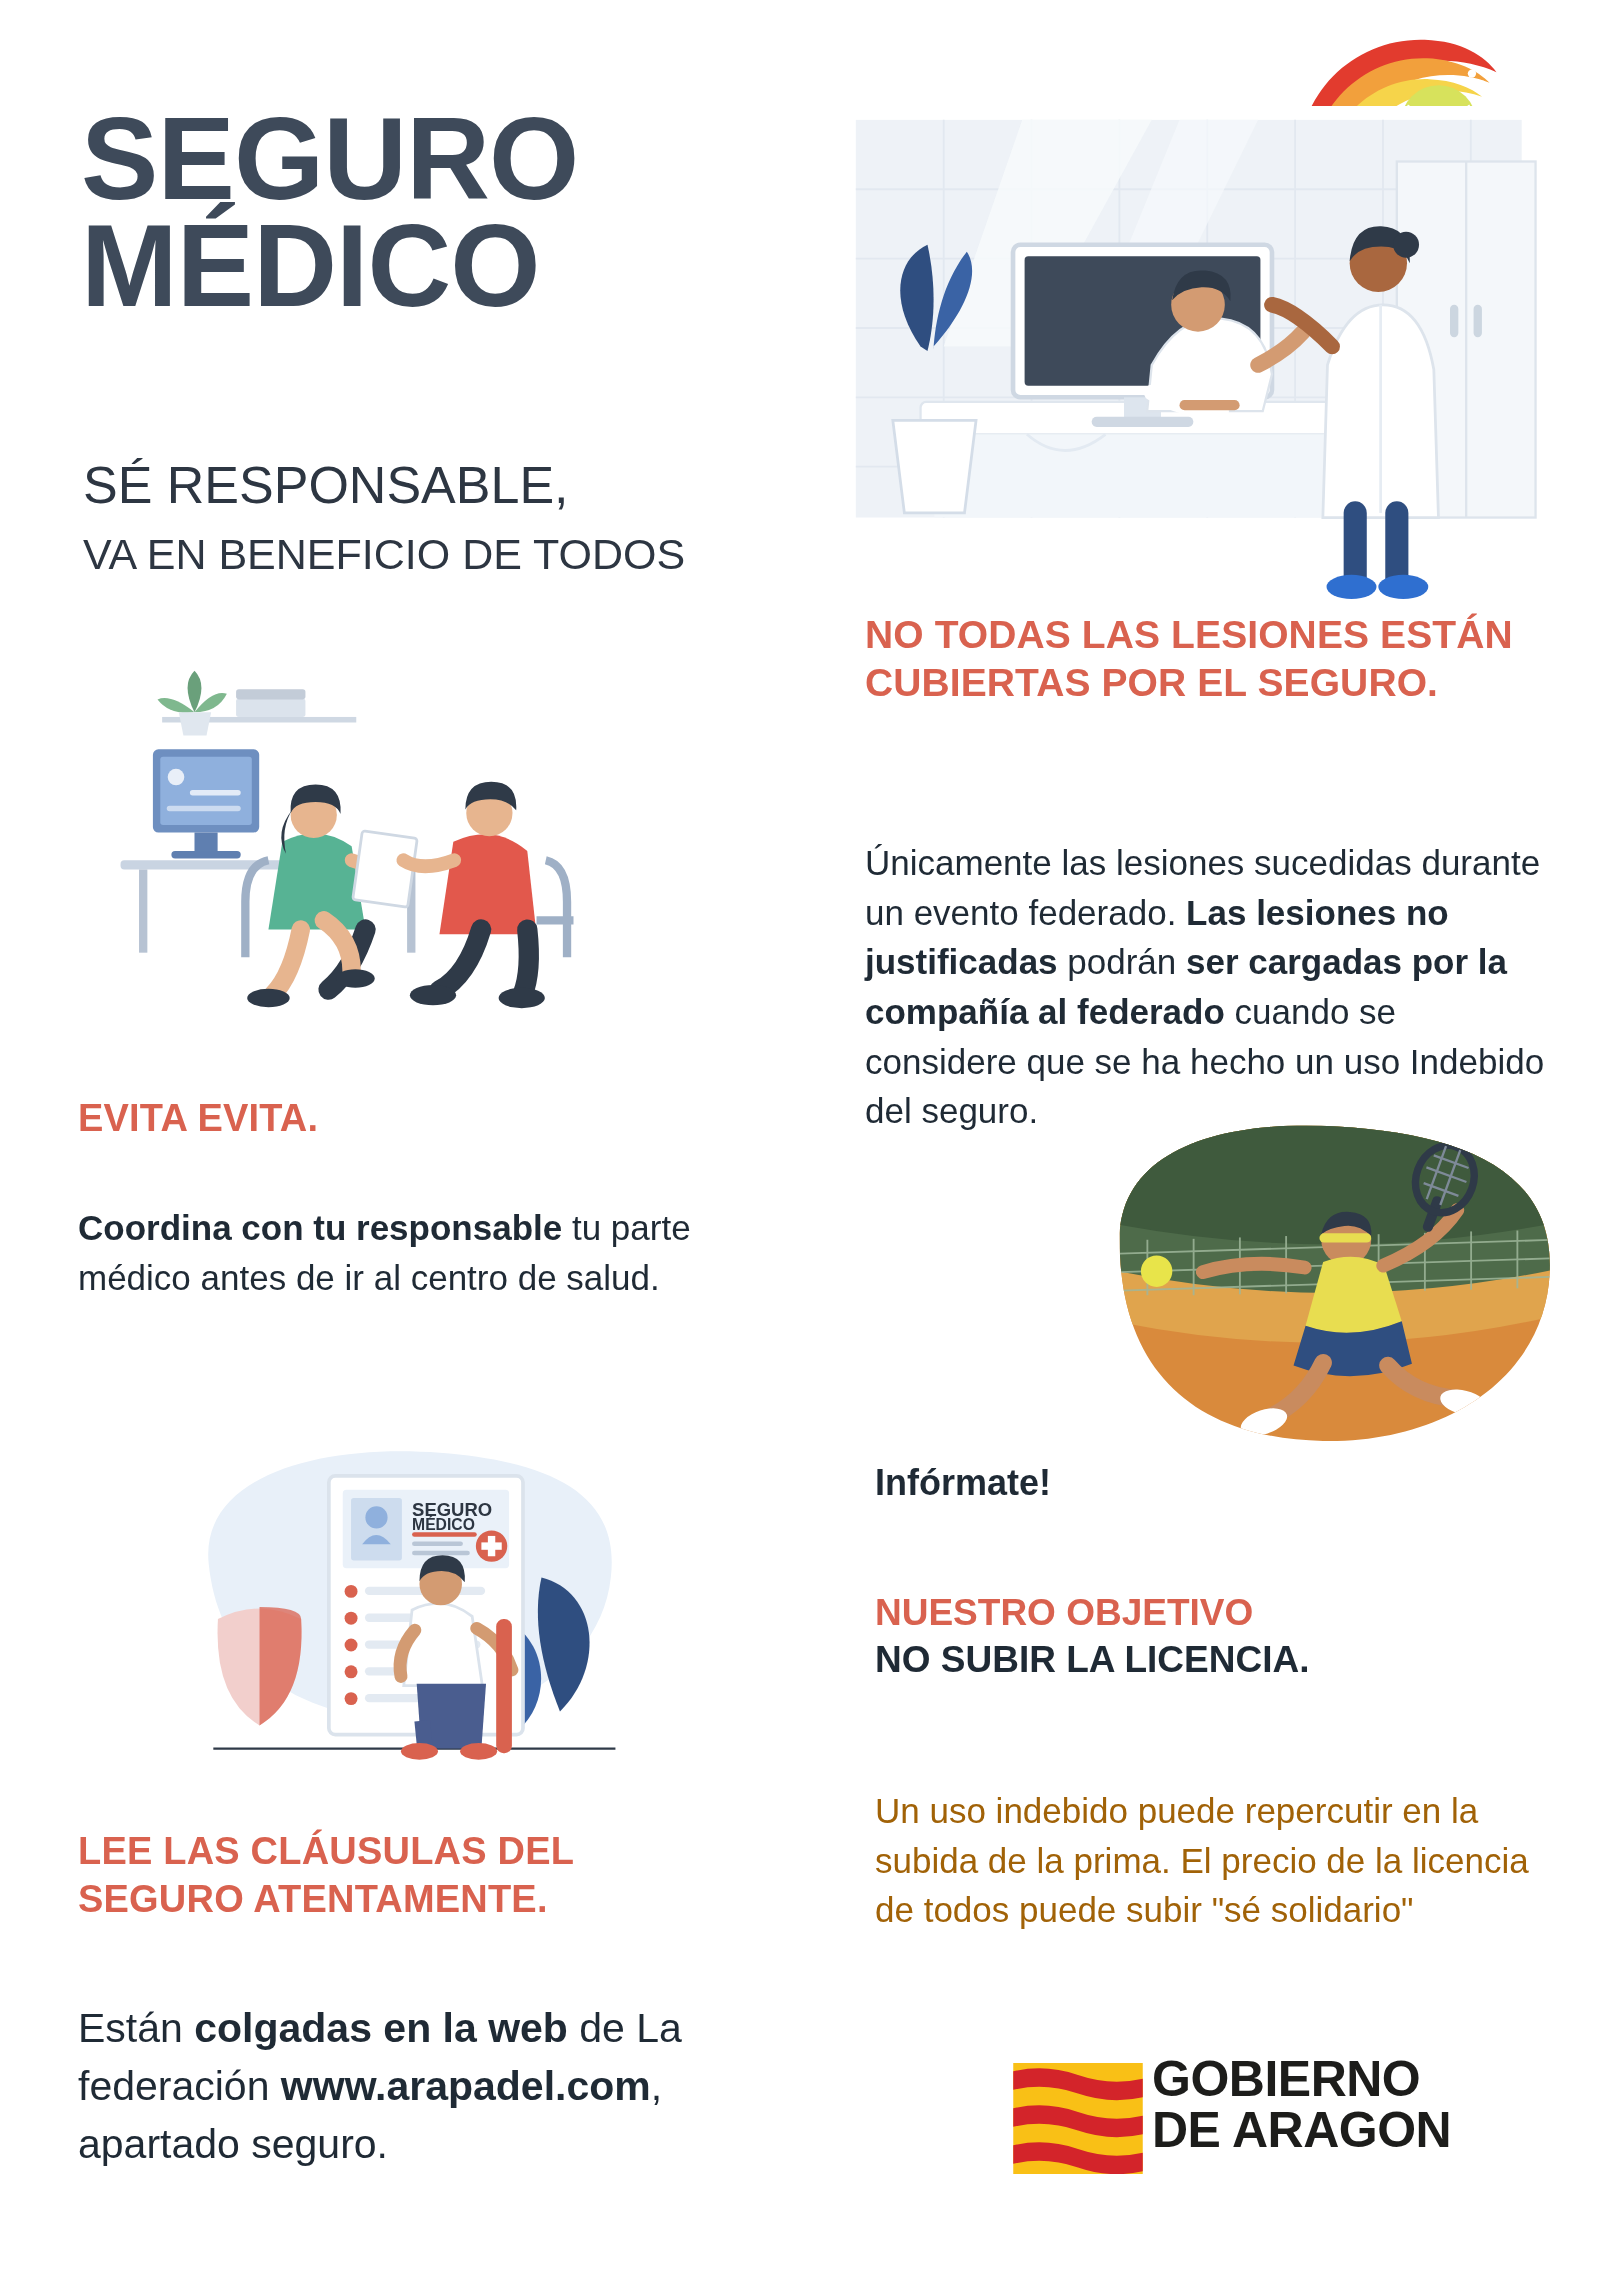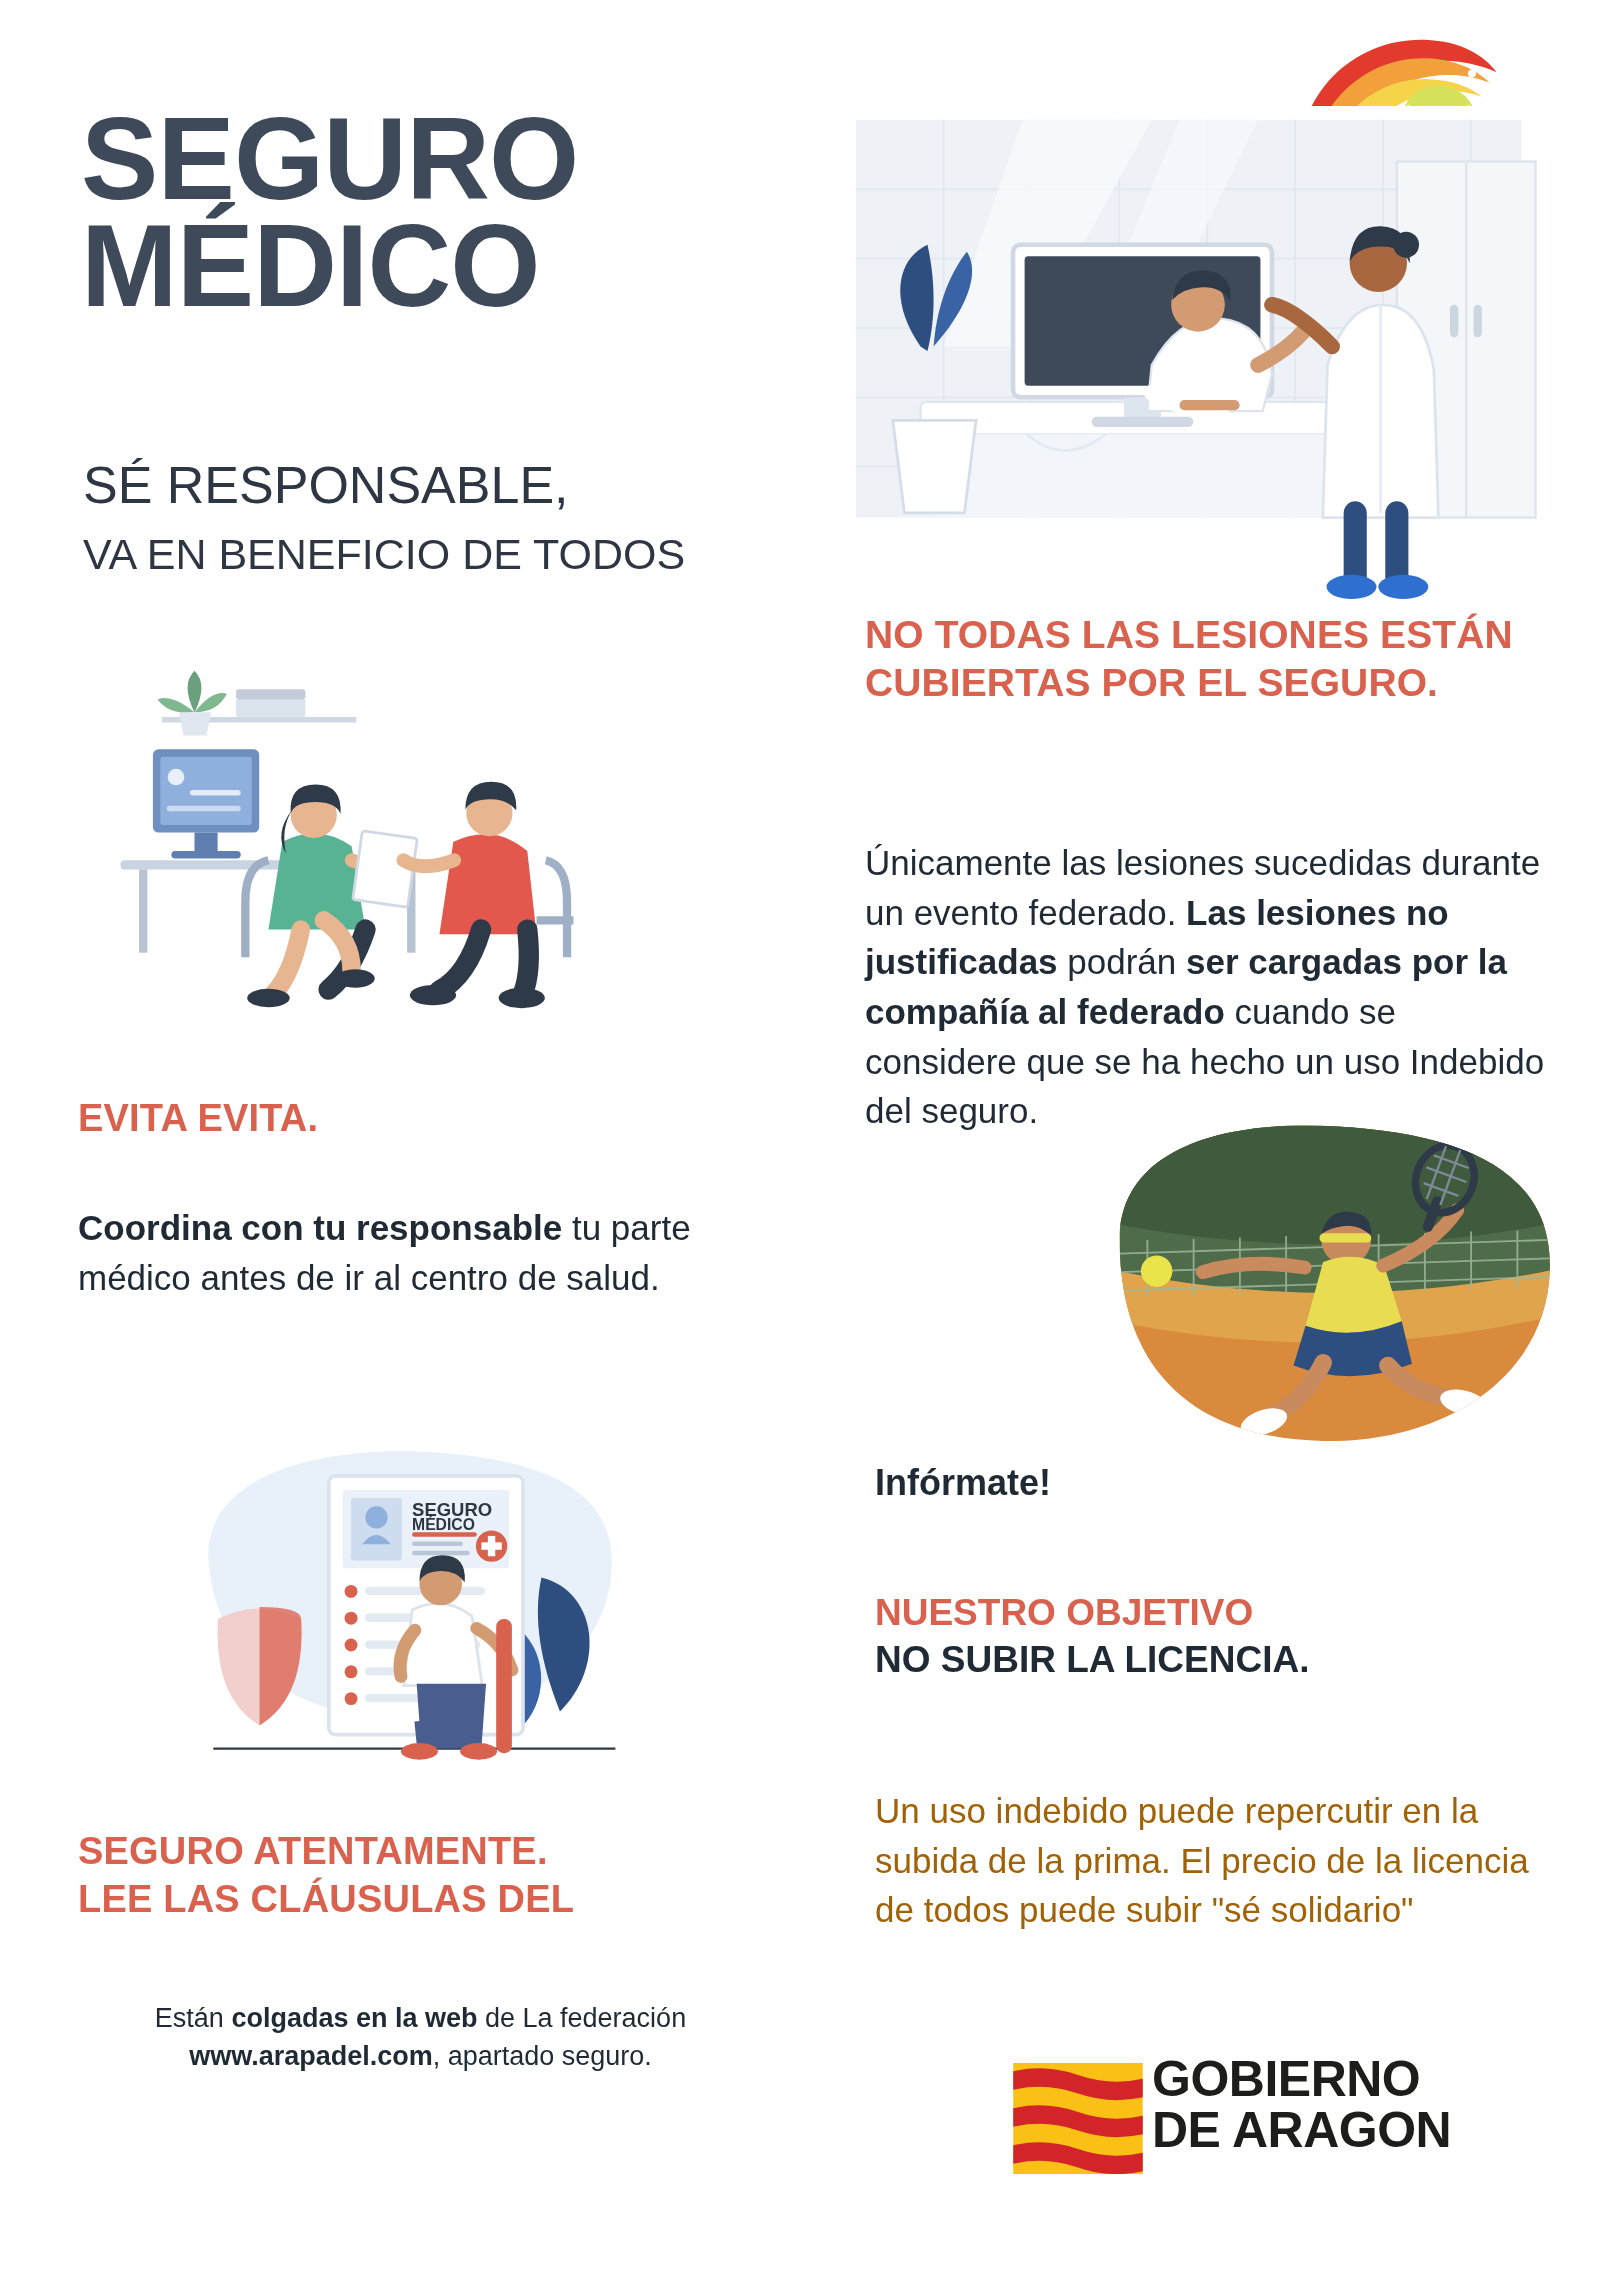--- a/index.html
+++ b/index.html
@@ -83,24 +83,23 @@
     line-height: 1.25;
     font-weight: 800;
     color: #d9624f;
     letter-spacing: 0.2px;
   }
   .estan {
     position: absolute;
     left: 78px;
     top: 1999px;
     width: 685px;
-    font-size: 27px;
+    font-size: 41px;
     line-height: 1.42;
     color: #1f2a35;
-    text-align: center;
   }
   .estan b { font-weight: 800; }
 
   
   .no-todas {
     position: absolute;
     left: 865px;
     top: 611px;
     width: 657px;
     font-size: 39px;
@@ -486,22 +485,22 @@
 
         <rect x="742" y="420" width="34" height="290" rx="16" fill="#d9624f"></rect>
       </g>
 
       <text x="560" y="196" font-family="'Liberation Sans',sans-serif" font-size="40" font-weight="900" fill="#2d3642">SEGURO</text>
       <text x="560" y="228" font-family="'Liberation Sans',sans-serif" font-size="34" font-weight="900" fill="#2d3642">MÉDICO</text>
     </svg>
   </div>
 
   <div class="lee">
+    <div>LEE LAS CLÁUSULAS DEL</div>
     <div>SEGURO ATENTAMENTE.</div>
-    <div>LEE LAS CLÁUSULAS DEL</div>
   </div>
 
   <div class="estan">
     <span>Están </span><b>colgadas en la web</b><span> de La federación  </span><b>www.arapadel.com</b><span>, apartado seguro.</span>
   </div>
 
   <div class="illus" id="gobierno">
     <svg width="130" height="111" viewBox="0 0 280 240" style="position:absolute;left:0;top:13px;">
       <rect x="0" y="0" width="280" height="240" fill="#f9c016"></rect>
       <g fill="#d3242a">

